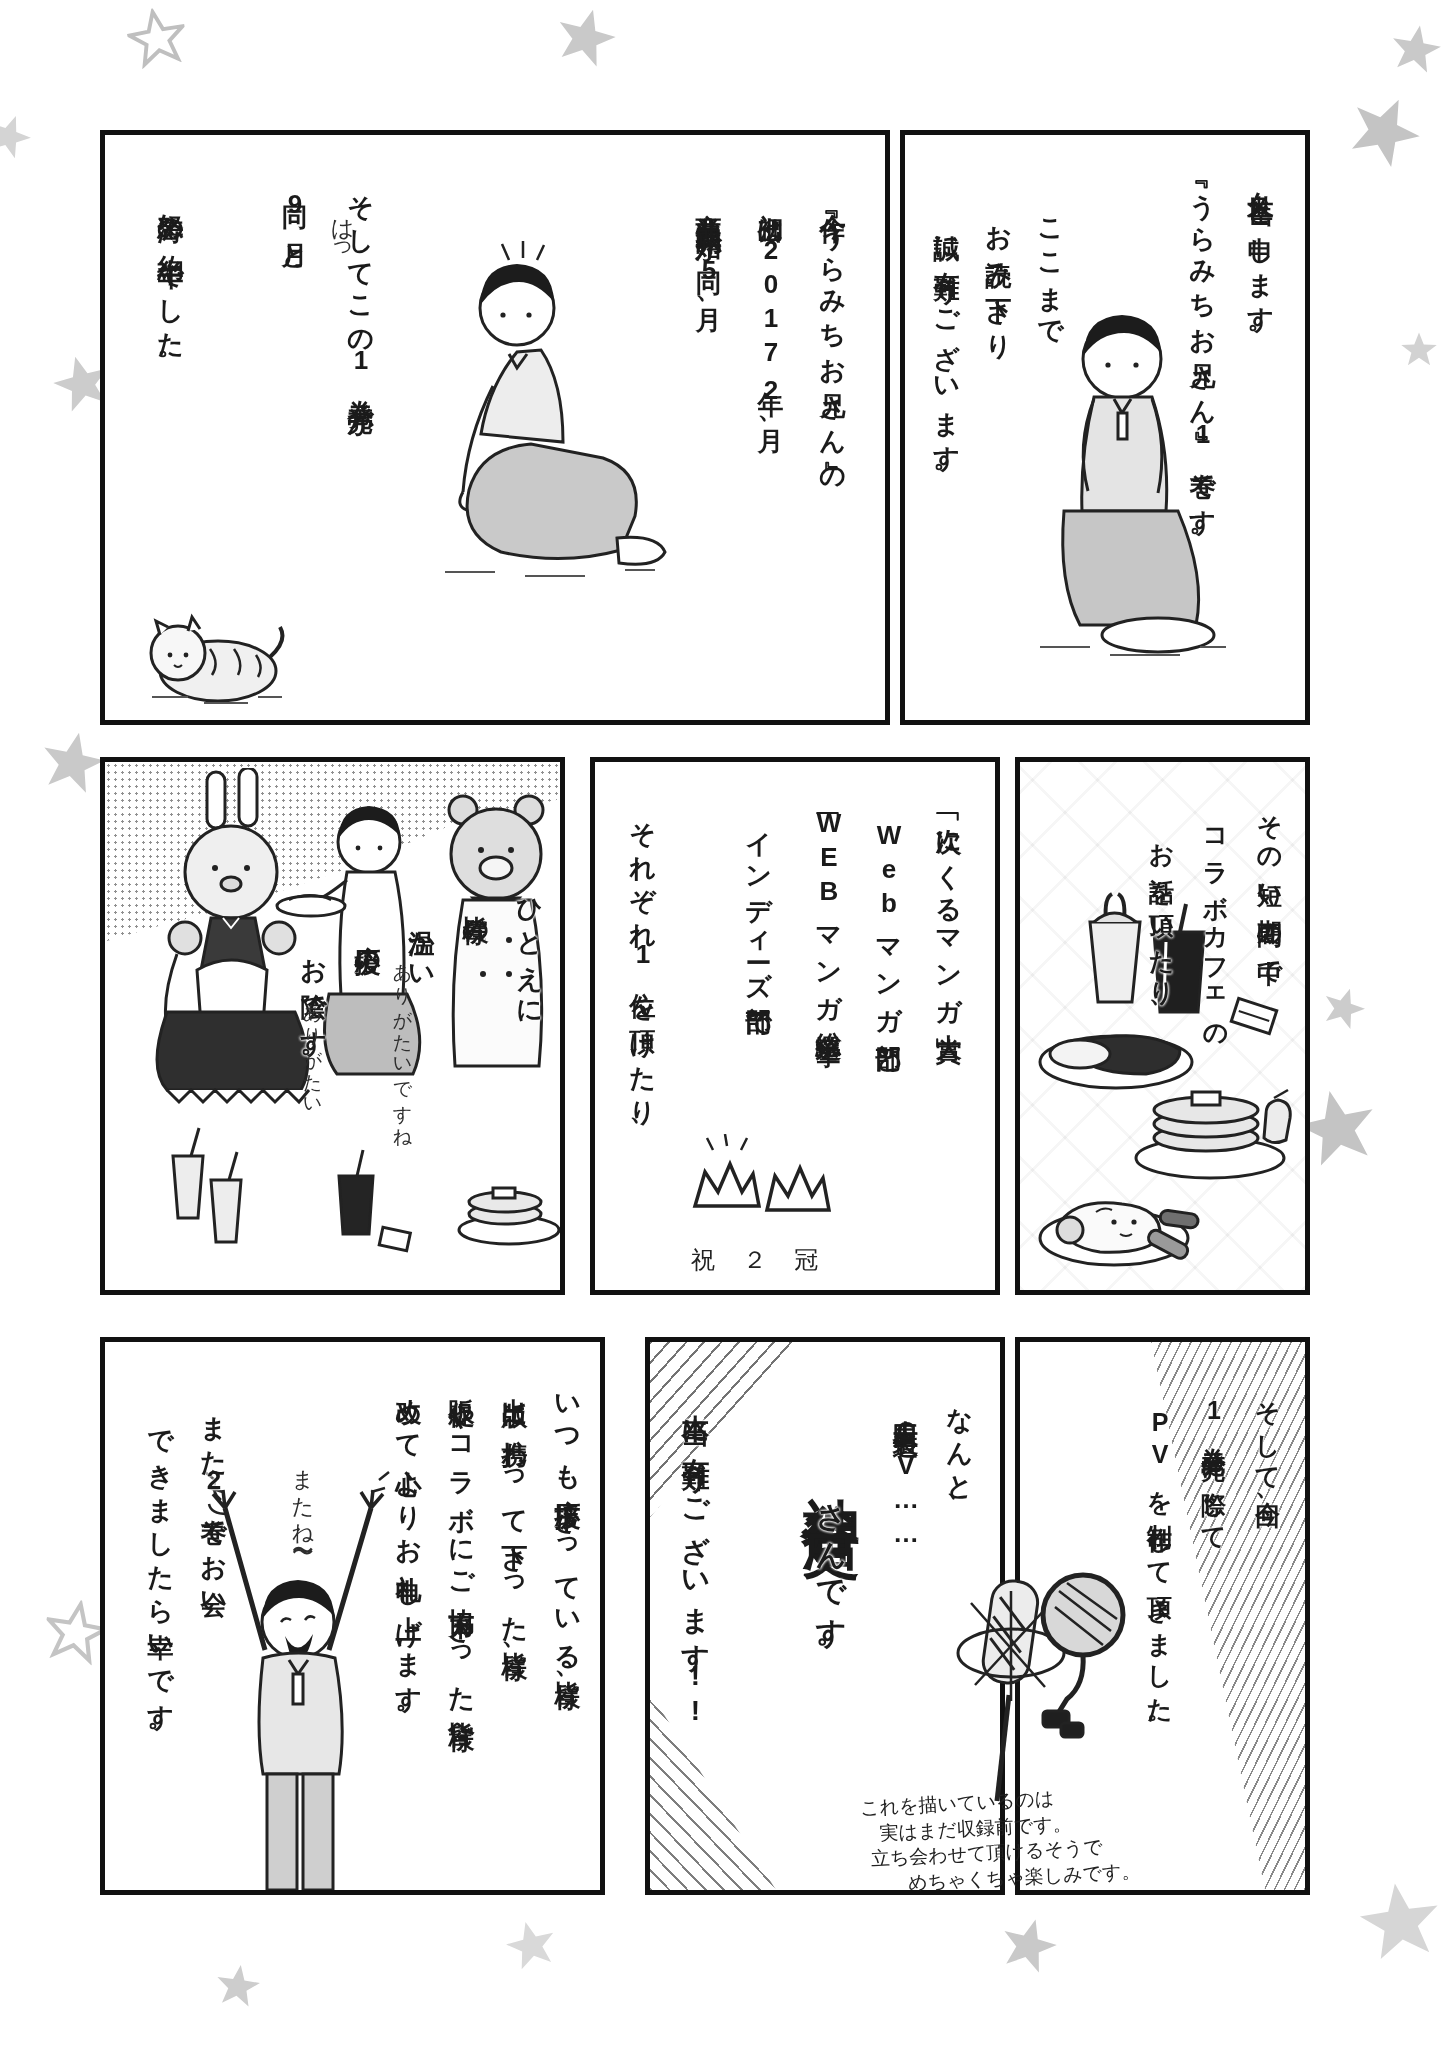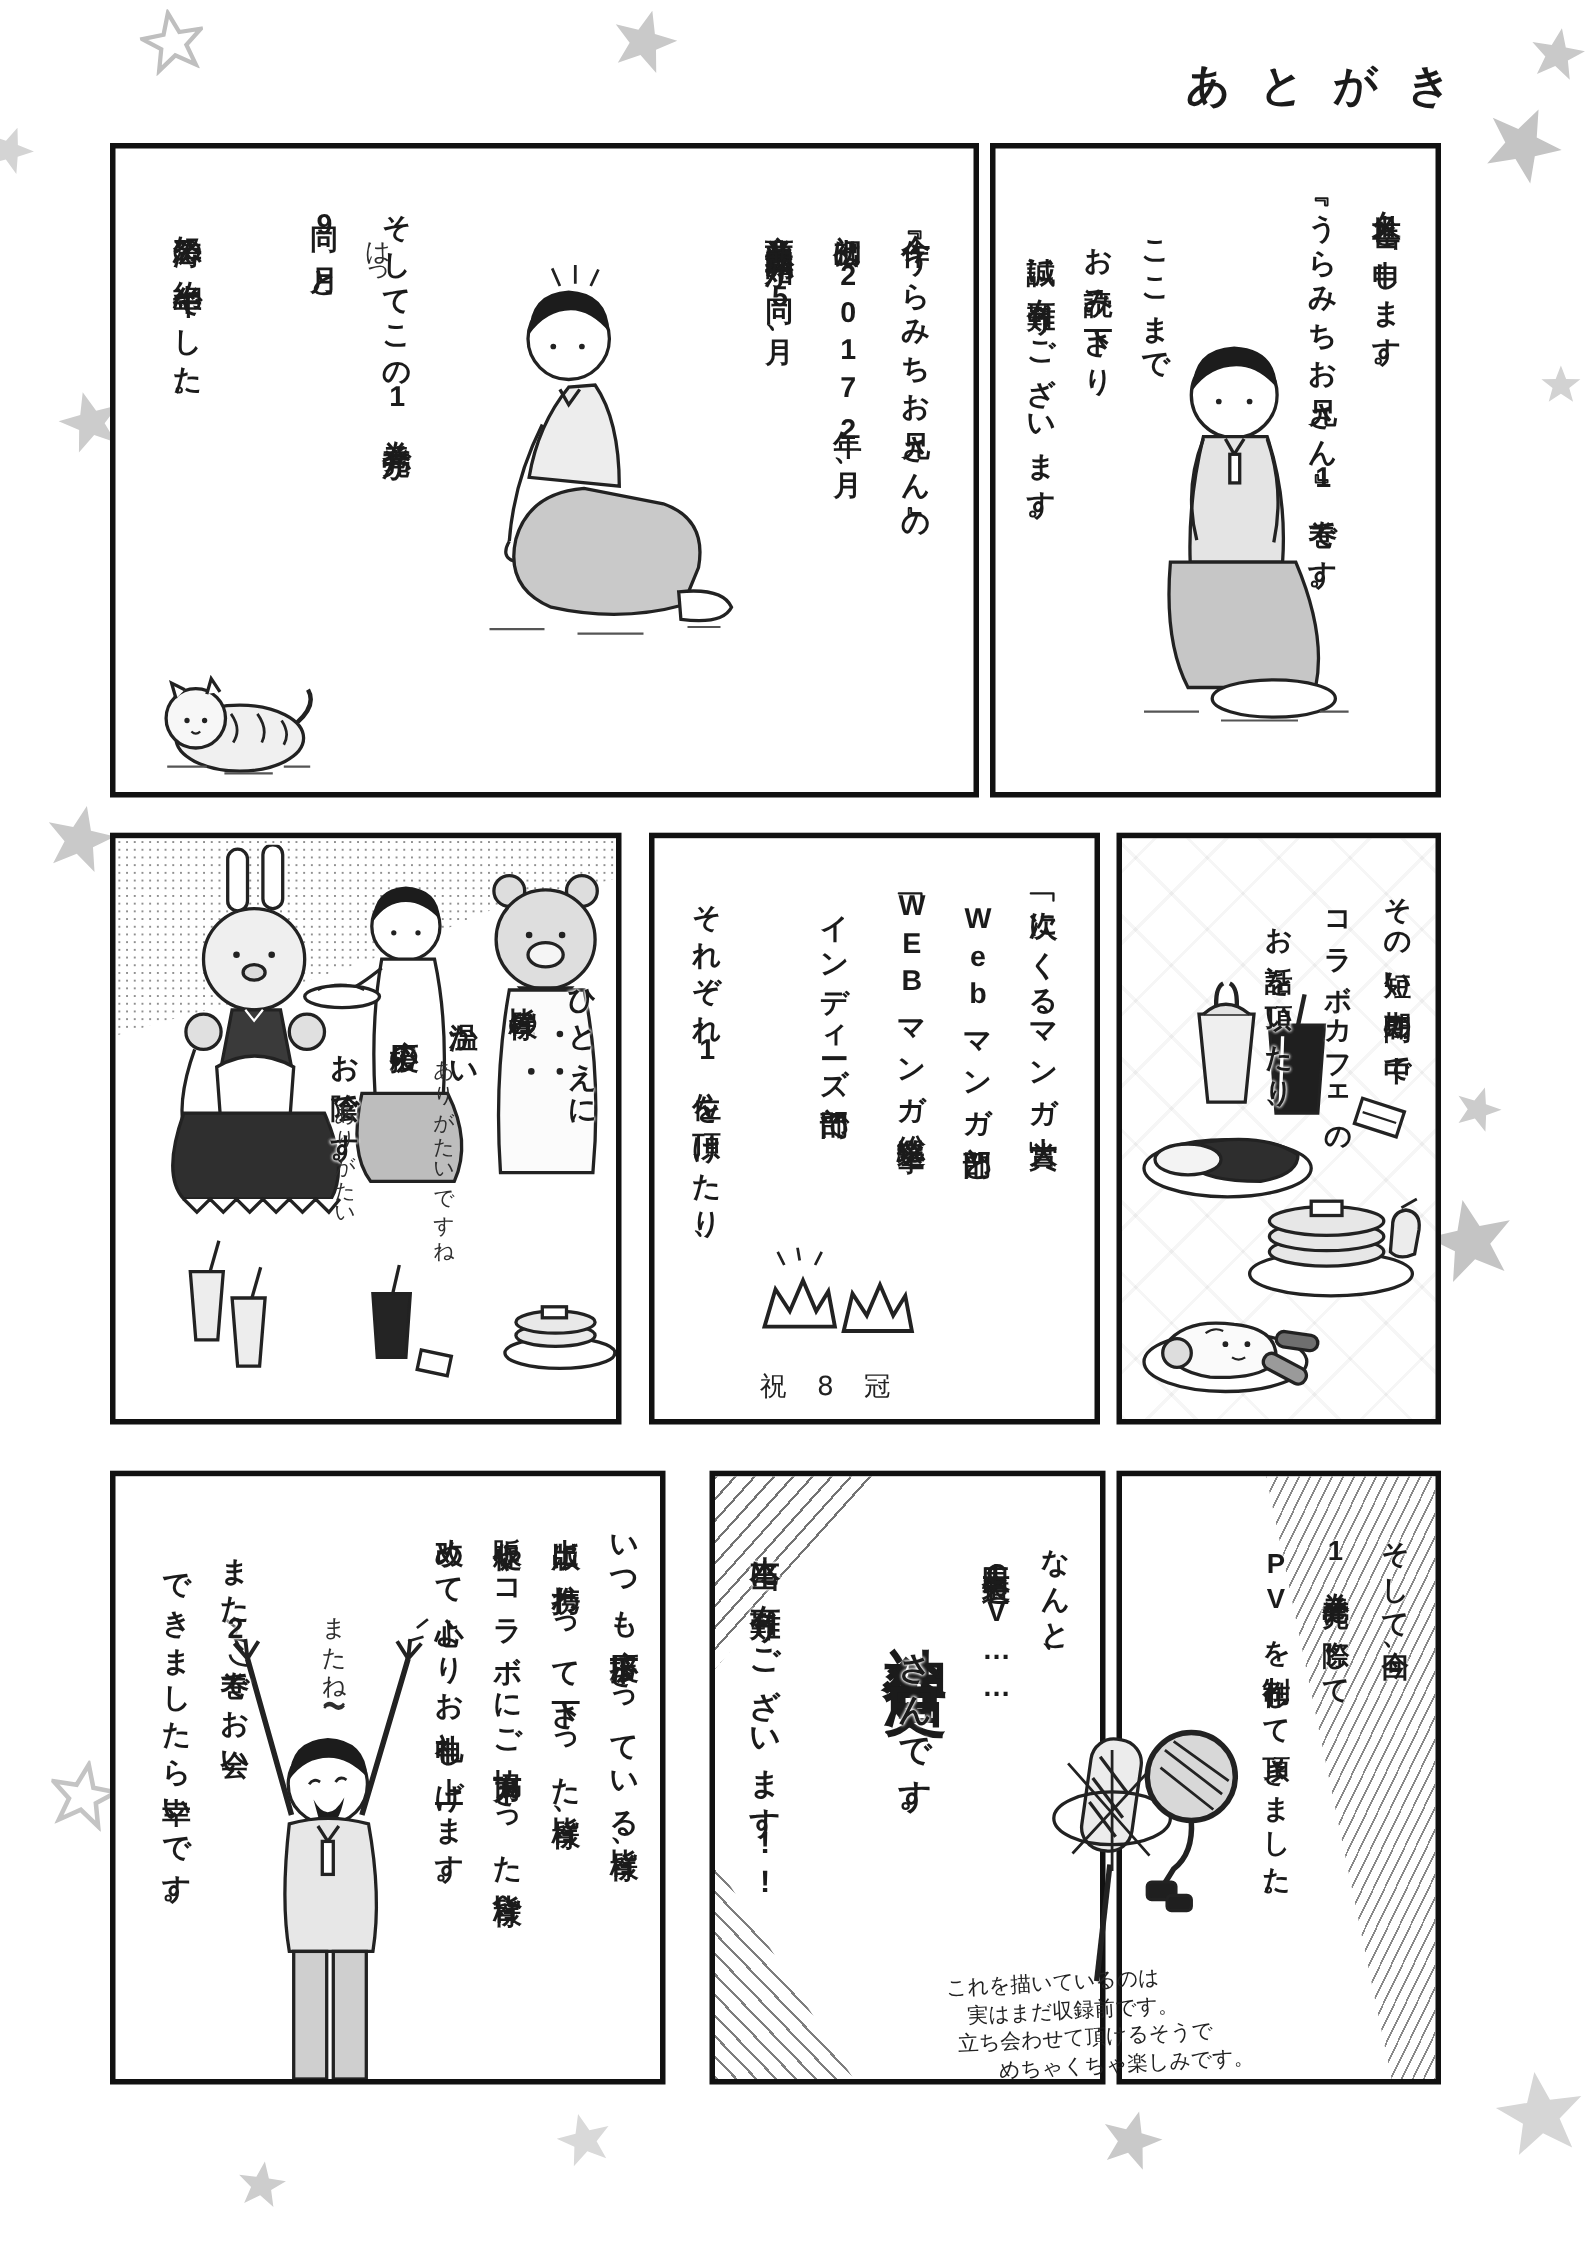--- a/index.html
+++ b/index.html
@@ -115,21 +115,20 @@
       <svg viewBox="0 0 24 24">
         <path d="M12 1.5 15 9.2 23.2 9.4 16.8 14.4 19 22.3 12 17.6 5 22.3 7.2 14.4 0.8 9.4 9 9.2Z" fill="#d9d9d9"></path>
       </svg>
     </div>
   <div class="star" style="left:215px;top:1962px;width:46px;height:46px;transform:rotate(8deg)">
       <svg viewBox="0 0 24 24">
         <path d="M12 1.5 15 9.2 23.2 9.4 16.8 14.4 19 22.3 12 17.6 5 22.3 7.2 14.4 0.8 9.4 9 9.2Z" fill="#cdcdcd"></path>
       </svg>
     </div>
 
-  <div class="page-title">あとがき</div>
 
   <div class="panel" style="left:100px;top:130px;width:790px;height:595px">
     <div class="vt" style="right:38px;top:58px">今作『うらみちお兄さん』の</div>
     <div class="vt" style="right:100px;top:58px">初出は2017年2月、</div>
     <div class="vt" style="right:162px;top:58px">商業連載開始が同5月、</div>
     <div class="vt" style="right:510px;top:42px">そしてこの1巻発売が</div>
     <div class="vt" style="right:576px;top:50px">同9月と</div>
     <div class="vt" style="right:700px;top:58px">怒涛の約半年でした。</div>
     <div class="vt hand" style="right:530px;top:68px;font-size:23px">はっ</div>
     <div class="art" style="left:300px;top:85px;width:270px;height:450px">
@@ -259,21 +258,21 @@
     <div class="vt" style="right:152px;top:42px">「WEBマンガ総選挙」</div>
     <div class="vt" style="right:222px;top:52px">インディーズ部門で</div>
     <div class="vt" style="right:338px;top:42px">それぞれ1位を頂けたり、</div>
     <div class="art" style="left:88px;top:372px;width:160px;height:104px">
       <svg viewBox="0 0 160 104" fill="none" stroke="#222" stroke-width="3.5">
         <path d="M30 16 l-6 -12 M44 12 l-2 -12 M58 16 l6 -12" stroke-width="2.5"></path>
         <path d="M12 72 L22 38 L35 58 L47 30 L59 58 L70 40 L76 72 Z" fill="#fff"></path>
         <path d="M84 76 L92 42 L105 62 L117 34 L129 62 L140 44 L146 76 Z" fill="#fff"></path>
       </svg>
     </div>
-    <div style="position:absolute;left:96px;top:482px;font-family:'DejaVu Sans',sans-serif;font-size:24px;letter-spacing:10px;color:#222;z-index:4">祝 8 冠</div>
+    <div style="position:absolute;left:96px;top:482px;font-family:'DejaVu Sans',sans-serif;font-size:24px;letter-spacing:10px;color:#222;z-index:4">祝 ２ 冠</div>
   </div>
 
   <div class="panel" style="left:1015px;top:757px;width:295px;height:538px">
     <div class="diamond"></div>
     <div class="vt" style="right:22px;top:36px;font-size:25px">その短い期間の中で</div>
     <div class="vt" style="right:76px;top:50px;font-size:25px">コラボカフェの</div>
     <div class="vt" style="right:130px;top:64px;font-size:25px">お話を頂いたり、</div>
     <div class="art" style="left:8px;top:128px;width:275px;height:400px">
       <svg viewBox="0 0 275 400" fill="none" stroke="#222" stroke-width="3">
 

